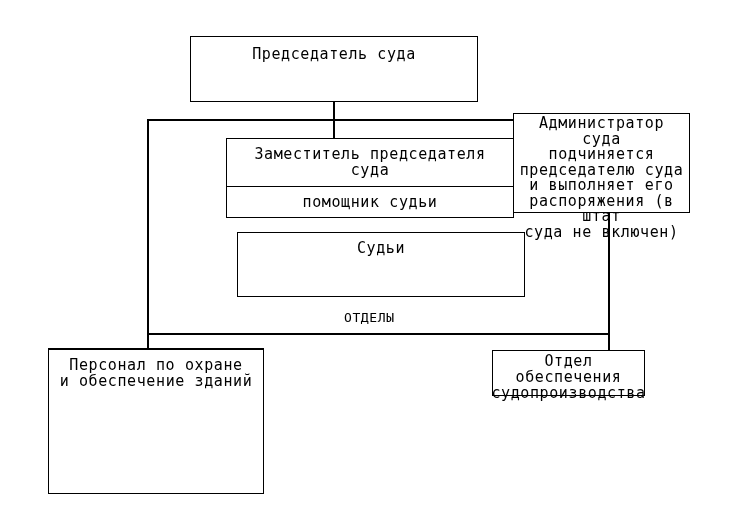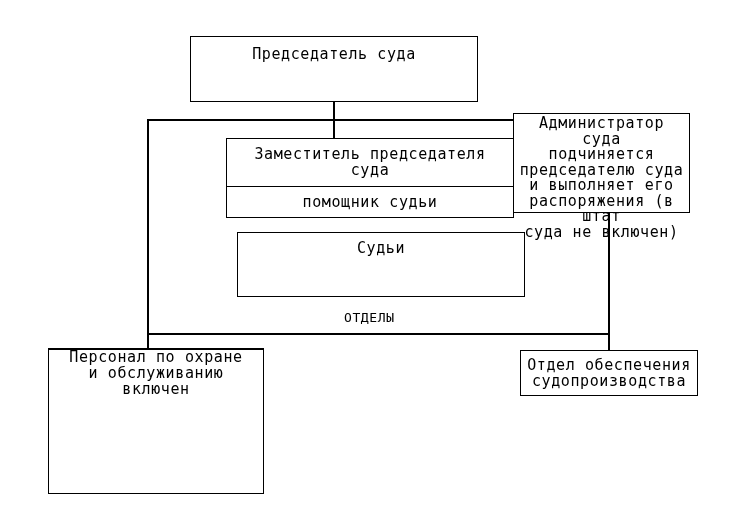--- a/index.html
+++ b/index.html
@@ -93,23 +93,23 @@
     <div class="cell" style="flex:1; line-height:15.5px;">Администратор суда
 подчиняется
 председателю суда
 и выполняет его
 распоряжения (в штат
 суда не включен)</div>
   </div>
 
   <div class="box" style="left:48px; top:348px; width:216px; height:146px;">
     <div class="cell divided-top" style="height:47px; line-height:16px;">Персонал по охране
-и обслуживанию включен</div>
+и обеспечение зданий</div>
   </div>
 
-  <div class="box" style="left:520px; top:350px; width:178px; height:46px;">
+  <div class="box" style="left:492px; top:350px; width:153px; height:46px;">
     <div class="cell" style="flex:1; line-height:16px;">Отдел обеспечения
 судопроизводства</div>
   </div>
 
   <div class="free-label" style="left:340px; top:310px;">ОТДЕЛЫ</div>
 
 </div>
 
 </body></html>

